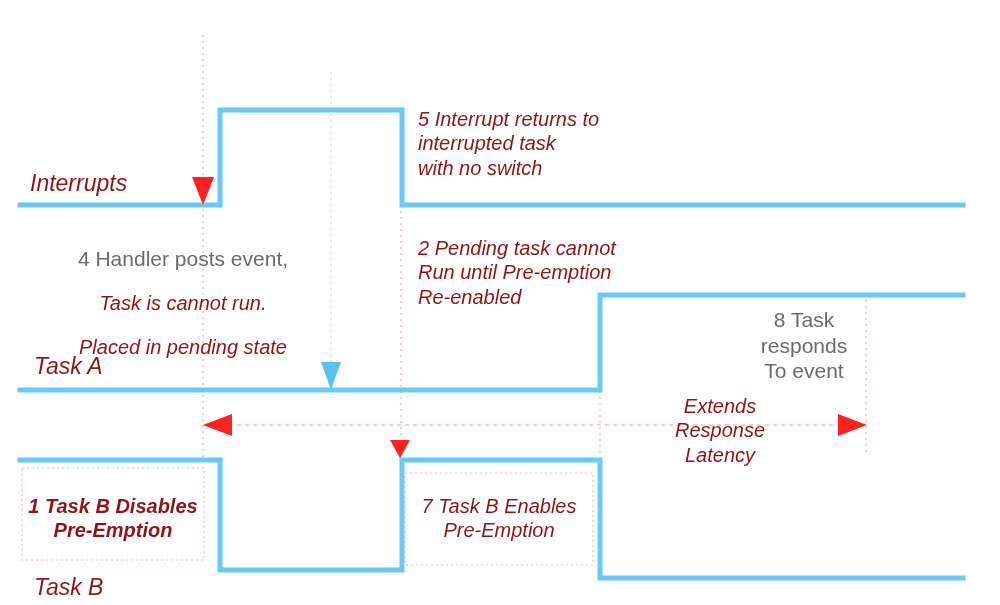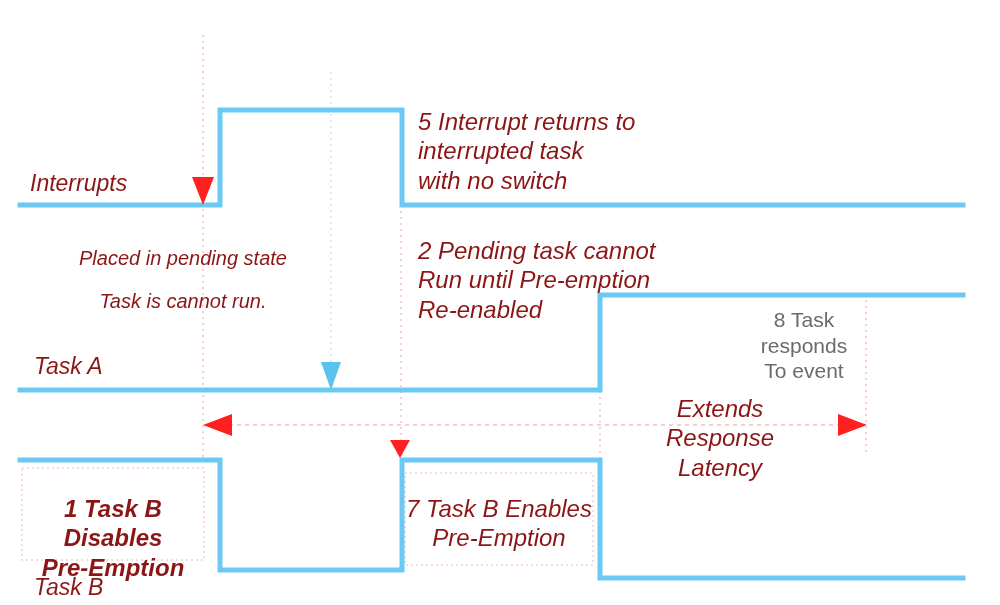--- a/index.html
+++ b/index.html
@@ -29,21 +29,21 @@
     white-space: pre-line;
     line-height: 1.22;
   }
   .anno-gray {
     color: #6b6b6b;
     font-size: 21px;
     font-style: normal;
   }
   .anno-red {
     color: #8c1616;
-    font-size: 24px;
+    font-size: 20px;
     font-style: italic;
   }
   .lane-label {
     position: absolute;
     color: #8c1616;
     font-size: 23px;
     font-style: italic;
     white-space: nowrap;
   }
   .ta-center { text-align: center; }
@@ -100,22 +100,23 @@
   <div class="lane-label" style="left:34px; top:353px;">Task A</div>
   <div class="lane-label" style="left:34px; top:574px;">Task B</div>
 
 
 
   <div class="anno anno-red ta-left" style="left:418px; top:107px; width:300px;">5 Interrupt returns to
 interrupted task
 with no switch</div>
 
   <div class="anno ta-center" style="left:50px; top:226px; width:266px;">
+    <div class="mixed-line-gray" style="font-size:21px;">4 Handler posts event,</div>
+    <div class="mixed-line-red" style="font-size:20px;">Task is cannot run.</div>
     <div class="mixed-line-red" style="font-size:20px;">Placed in pending state</div>
-    <div class="mixed-line-red" style="font-size:20px;">Task is cannot run.</div>
   </div>
 
   <div class="anno anno-red ta-left" style="left:418px; top:236px; width:300px;">2 Pending task cannot
 Run until Pre-emption
 Re-enabled</div>
 
   <div class="anno anno-gray ta-center" style="left:742px; top:307px; width:124px;">8 Task
 responds
 To event</div>
 

